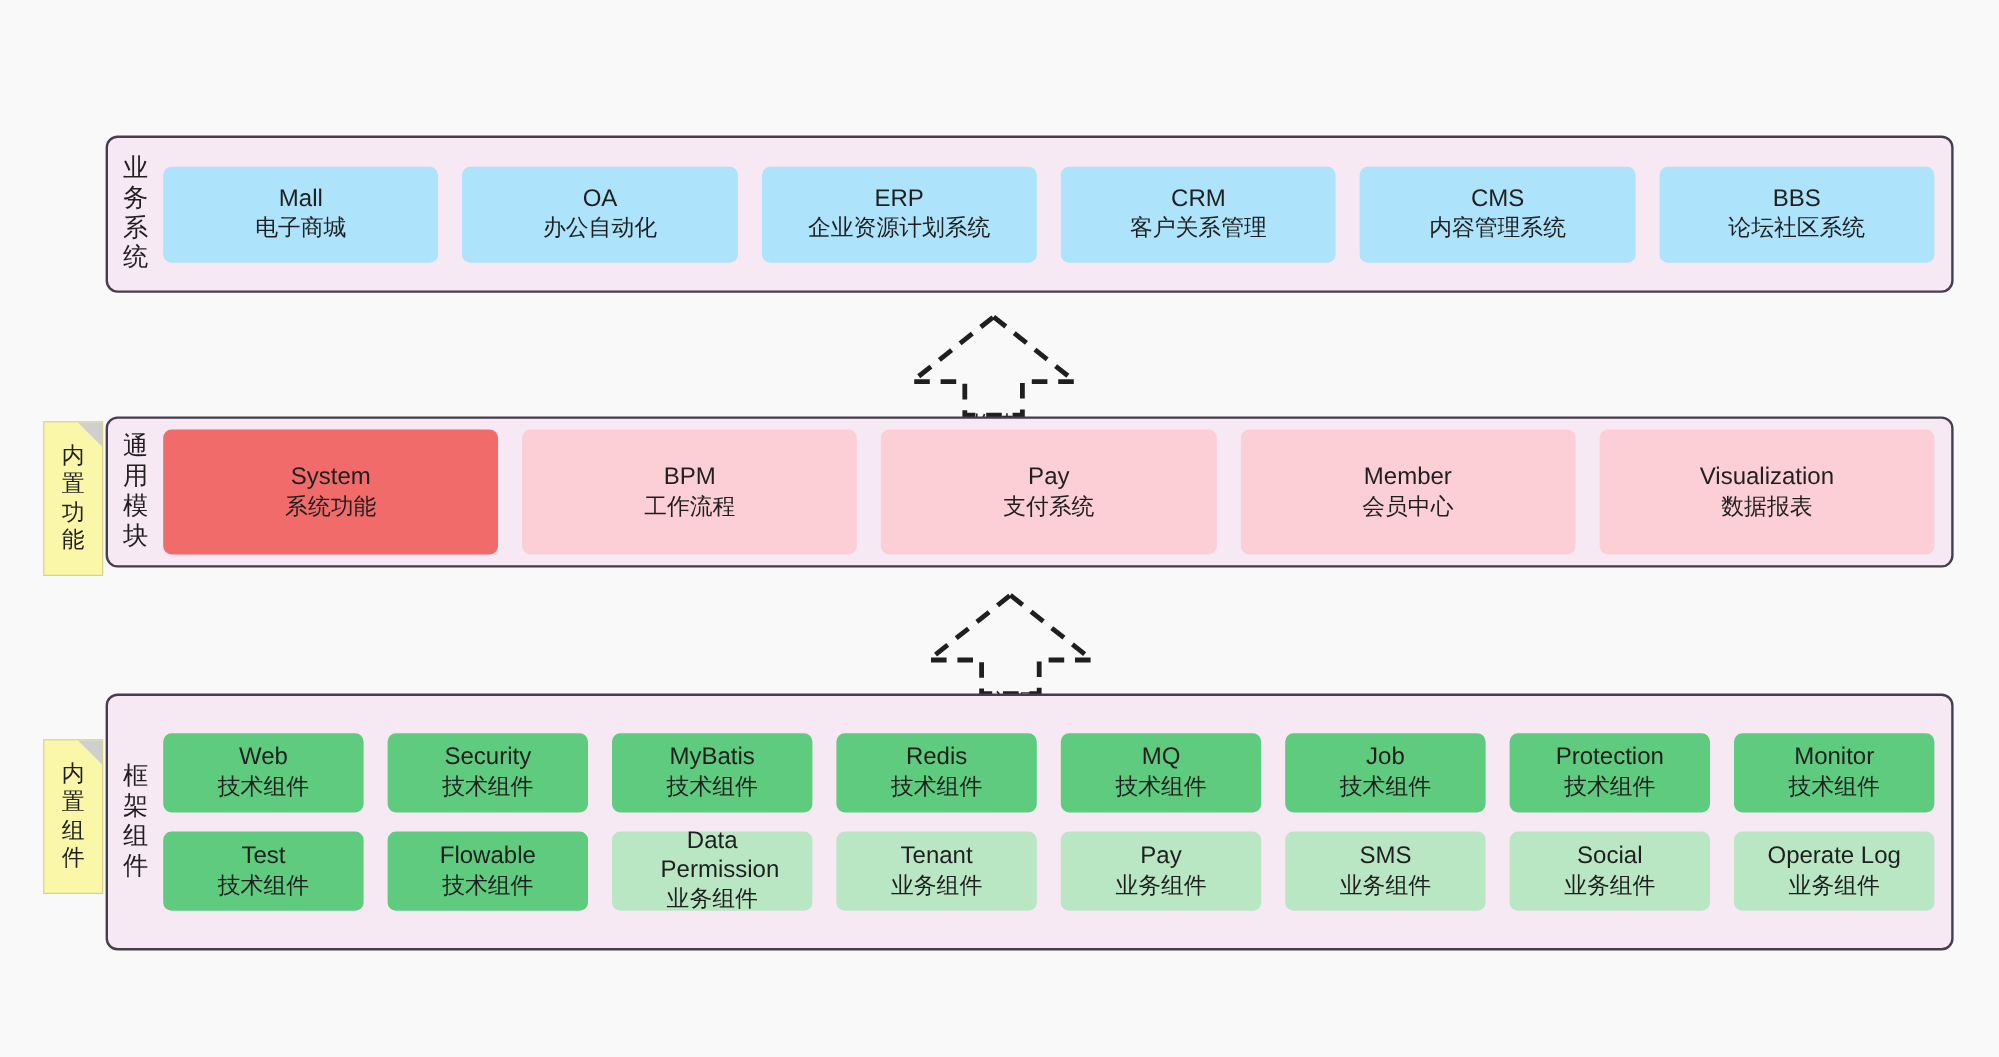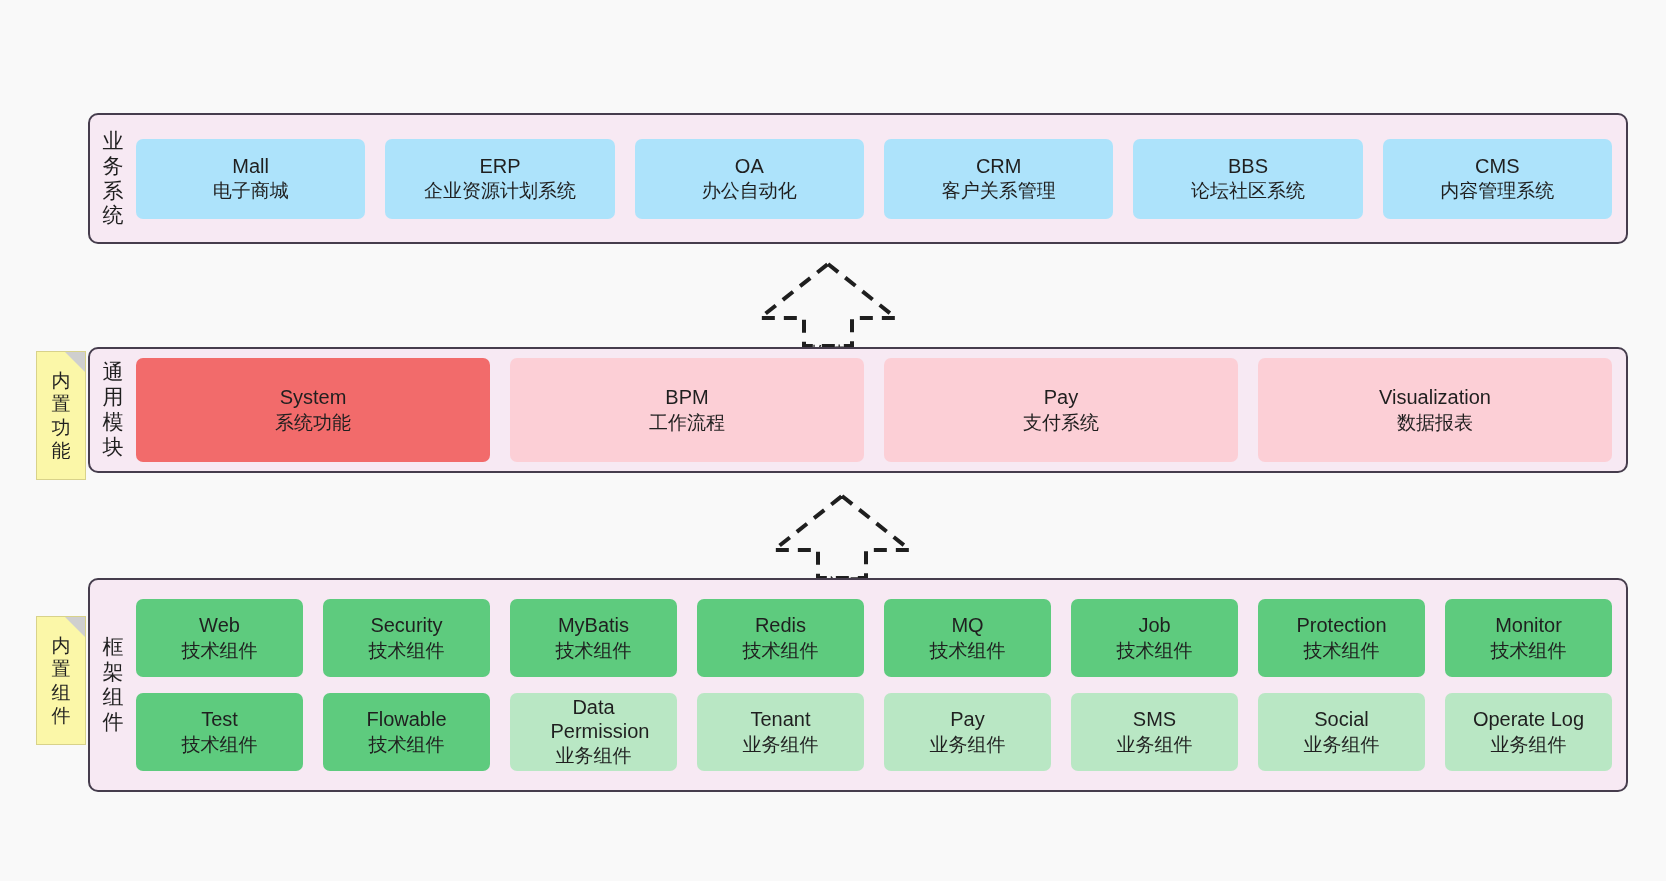--- a/index.html
+++ b/index.html
@@ -65,21 +65,21 @@
     color: #1f1f1f;
     padding: 6px 4px;
     line-height: 1.26;
   }
   .card .t1 { font-size: 20px; }
   .card .t2 { font-size: 19px; }
   .card .t1.wrap { line-height: 1.18; }
 
   .h-biz  { height: 80px; }
   .h-mod  { height: 104px; }
-  .h-comp { height: 78px; }
+  .h-comp { height: 66px; }
 
   .c-blue      { background: #ade3fb; }
   .c-red       { background: #f26b6b; }
   .c-pink      { background: #fccfd6; }
   .c-green     { background: #5ecb7e; }
   .c-lgreen    { background: #b9e7c4; }
 
   
   .note {
     position: absolute;
@@ -136,38 +136,38 @@
       <span>系</span>
       <span>统</span>
     </div>
     <div class="layer-body">
       <div class="row">
         <div class="card c-blue h-biz">
           <div class="t1">Mall</div>
           <div class="t2">电子商城</div>
         </div>
         <div class="card c-blue h-biz">
+          <div class="t1">OA</div>
+          <div class="t2">办公自动化</div>
+        </div>
+        <div class="card c-blue h-biz">
           <div class="t1">ERP</div>
           <div class="t2">企业资源计划系统</div>
         </div>
         <div class="card c-blue h-biz">
-          <div class="t1">OA</div>
-          <div class="t2">办公自动化</div>
-        </div>
-        <div class="card c-blue h-biz">
           <div class="t1">CRM</div>
           <div class="t2">客户关系管理</div>
         </div>
         <div class="card c-blue h-biz">
+          <div class="t1">CMS</div>
+          <div class="t2">内容管理系统</div>
+        </div>
+        <div class="card c-blue h-biz">
           <div class="t1">BBS</div>
           <div class="t2">论坛社区系统</div>
-        </div>
-        <div class="card c-blue h-biz">
-          <div class="t1">CMS</div>
-          <div class="t2">内容管理系统</div>
         </div>
       </div>
     </div>
   </div>
 
   <div class="arrow" style="left:748px; top:258px; width:160px; height:88px;">
     <svg viewBox="0 0 160 88" xmlns="http://www.w3.org/2000/svg" aria-hidden="true">
       <path d="M 80 6 L 148 60 L 104 60 L 104 88 L 56 88 L 56 60 L 12 60 Z" fill="none" stroke="#1f1f1f" stroke-width="4" stroke-dasharray="13,9" stroke-linecap="butt" stroke-linejoin="miter"></path>
     </svg>
     <div class="arrow-label">构建</div>
@@ -196,20 +196,24 @@
         </div>
         <div class="card c-pink h-mod">
           <div class="t1">BPM</div>
           <div class="t2">工作流程</div>
         </div>
         <div class="card c-pink h-mod">
           <div class="t1">Pay</div>
           <div class="t2">支付系统</div>
         </div>
         <div class="card c-pink h-mod">
+          <div class="t1">Member</div>
+          <div class="t2">会员中心</div>
+        </div>
+        <div class="card c-pink h-mod">
           <div class="t1">Visualization</div>
           <div class="t2">数据报表</div>
         </div>
       </div>
     </div>
   </div>
 
   <div class="arrow" style="left:762px; top:490px; width:160px; height:88px;">
     <svg viewBox="0 0 160 88" xmlns="http://www.w3.org/2000/svg" aria-hidden="true">
       <path d="M 80 6 L 148 60 L 104 60 L 104 88 L 56 88 L 56 60 L 12 60 Z" fill="none" stroke="#1f1f1f" stroke-width="4" stroke-dasharray="13,9" stroke-linecap="butt" stroke-linejoin="miter"></path>

